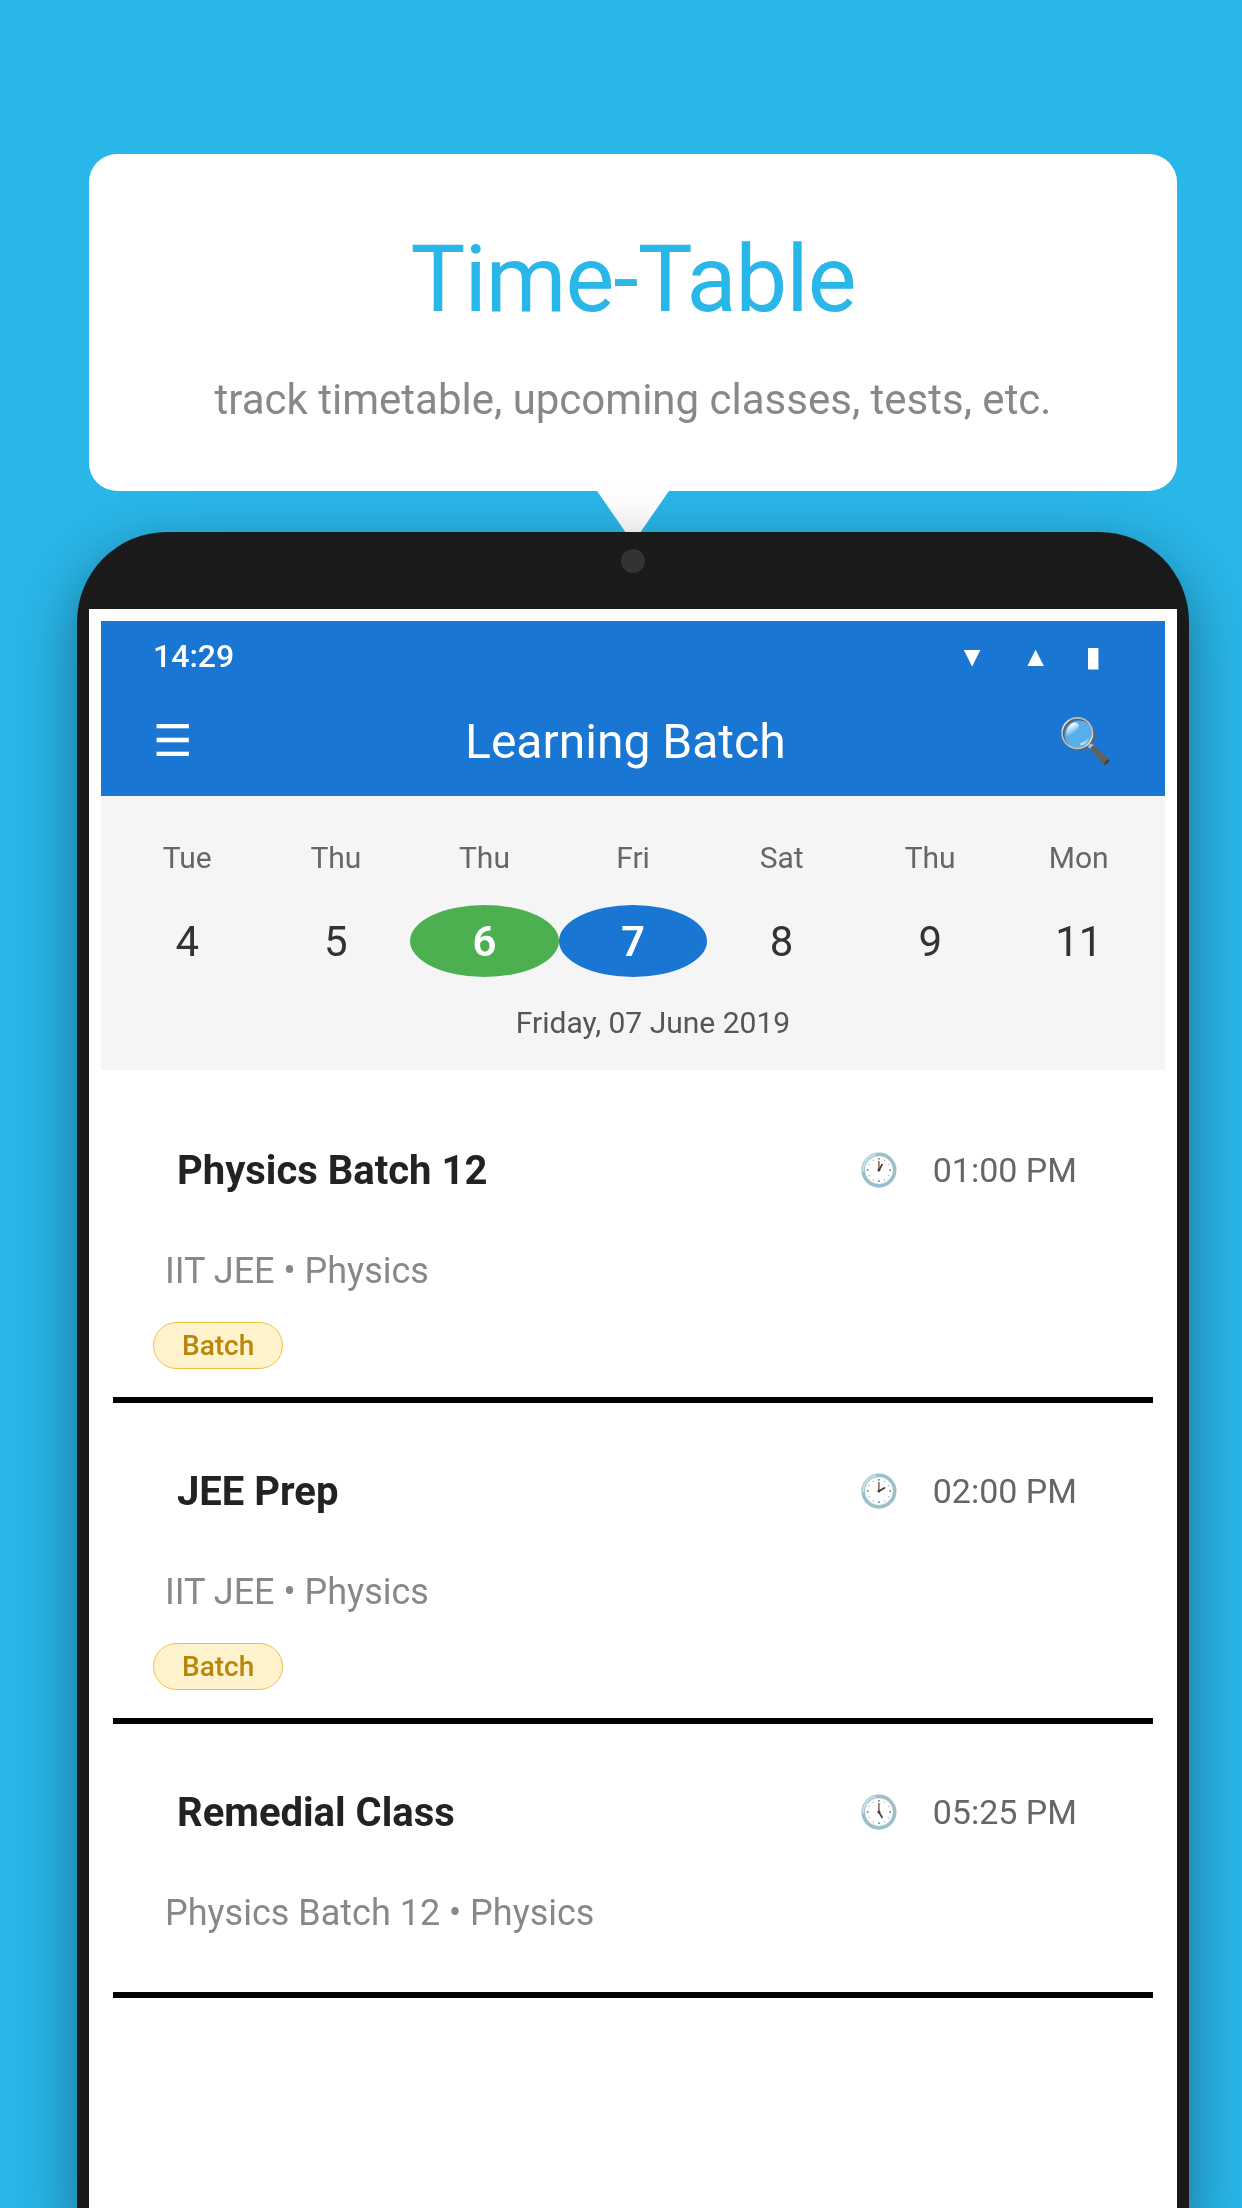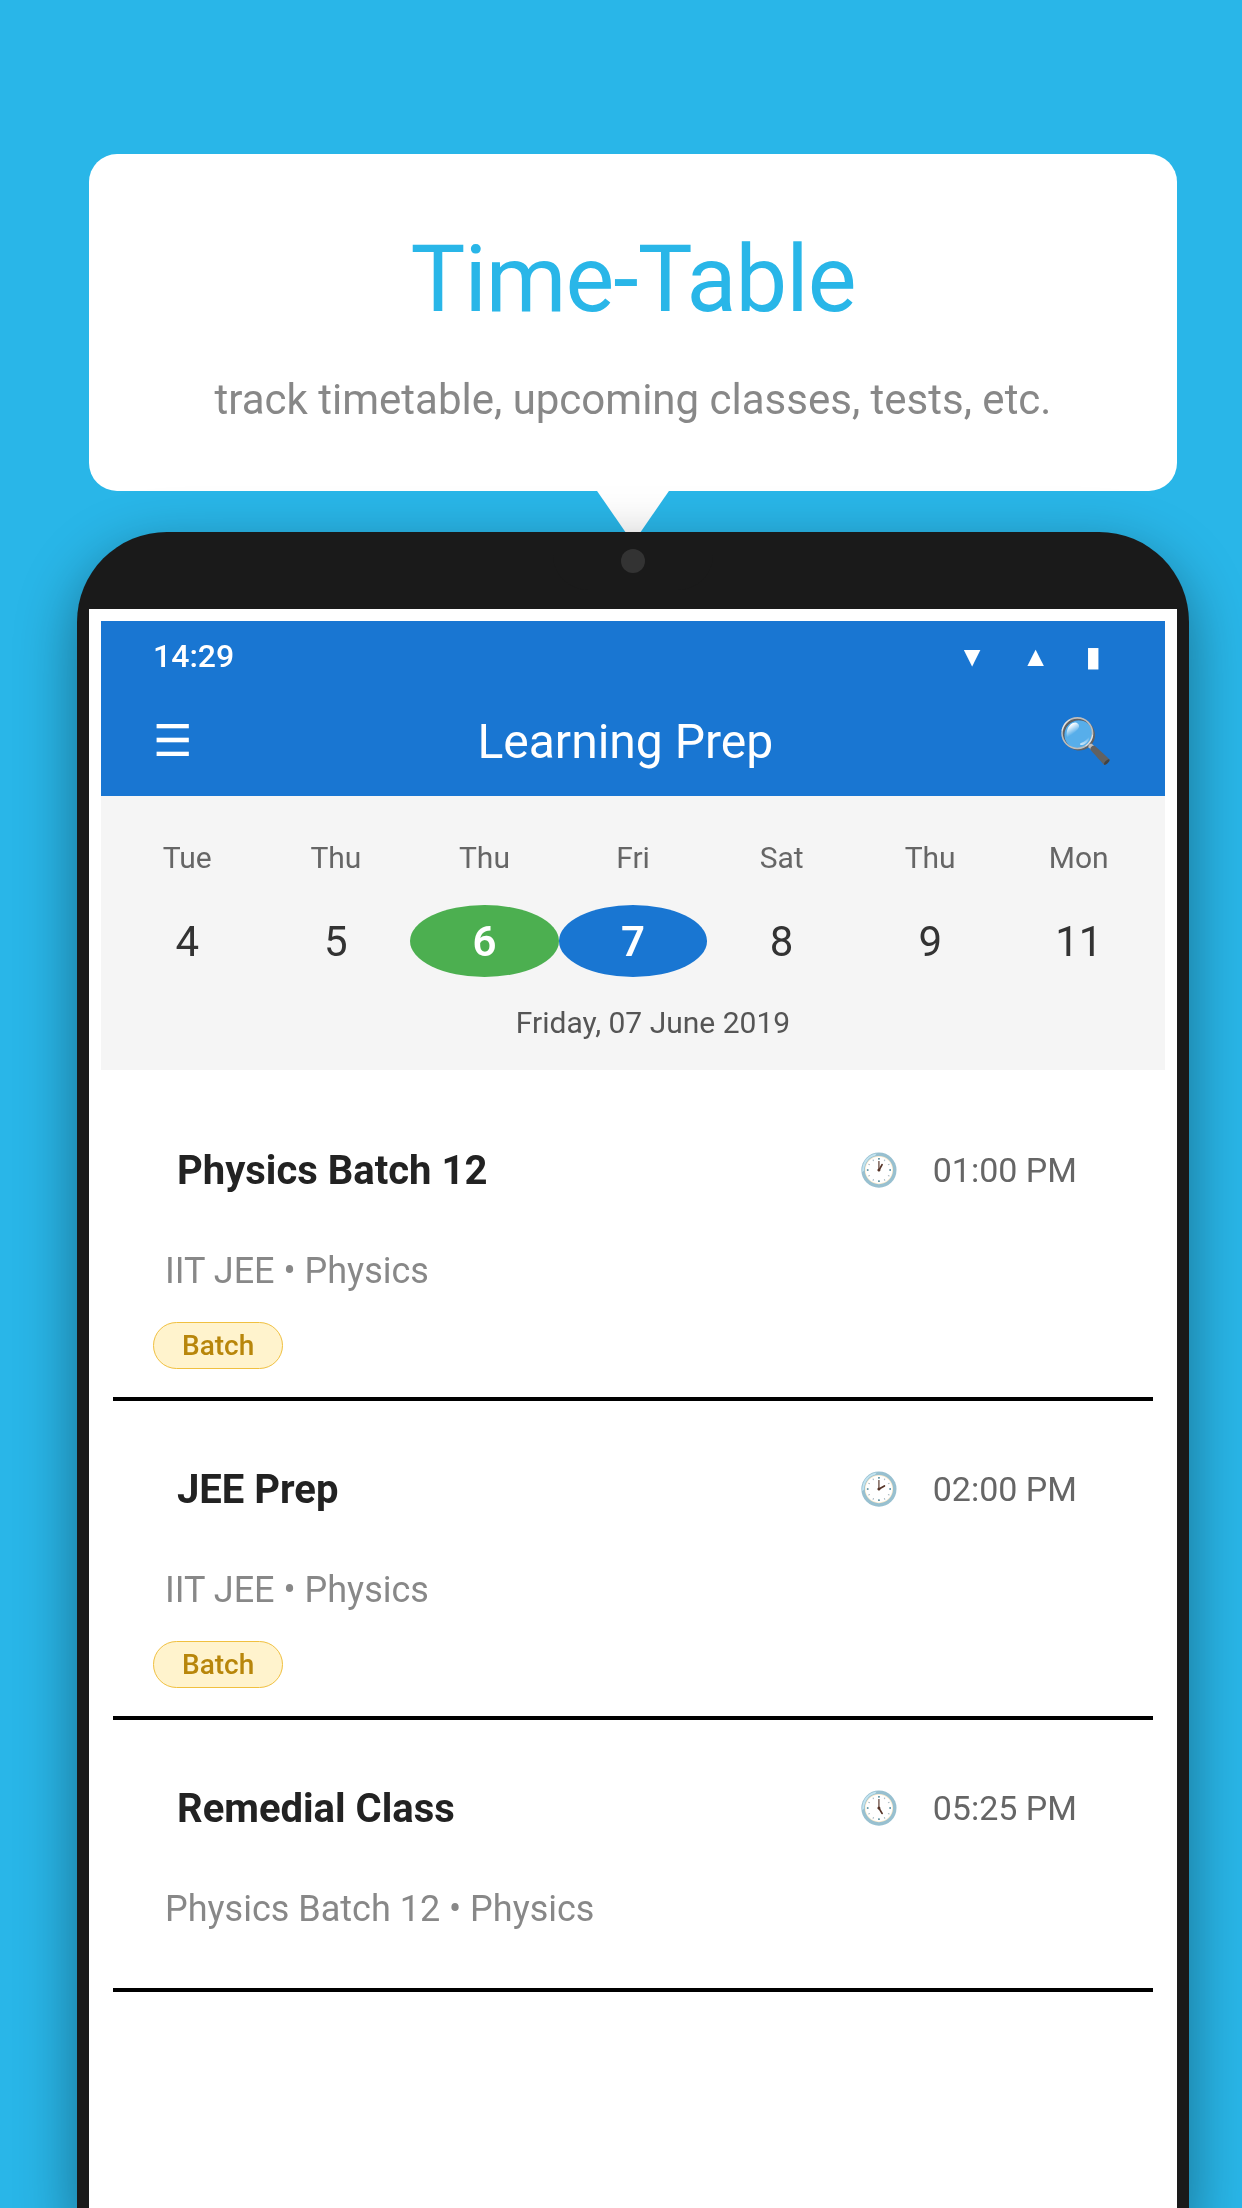--- a/index.html
+++ b/index.html
@@ -218,21 +218,21 @@
     }
 
     
     .schedule-container {
       background: white;
       overflow-y: auto;
     }
 
     .schedule-item {
       padding: 32px 40px 28px;
-      border-bottom: 4px solid #000000;
+      border-bottom: 6px solid #000000;
       background: white;
     }
 
     .item-header {
       display: flex;
       justify-content: space-between;
       align-items: center;
       margin-bottom: 12px;
     }
 
@@ -302,21 +302,21 @@
       <span class="status-time">14:29</span>
       <div class="status-icons">
         <span class="wifi-icon">▼</span>
         <span class="signal-icon">▲</span>
         <span class="battery-icon">▮</span>
       </div>
     </div>
 
     <div class="app-bar">
       <span class="hamburger-icon">☰</span>
-      <span class="app-title">Learning Prep</span>
+      <span class="app-title">Learning Batch</span>
       <span class="search-icon">🔍</span>
     </div>
 
     <div class="calendar-section">
       <div class="day-headers">
         <div class="day-header">Tue</div>
         <div class="day-header">Thu</div>
         <div class="day-header">Thu</div>
         <div class="day-header">Fri</div>
         <div class="day-header">Sat</div>

